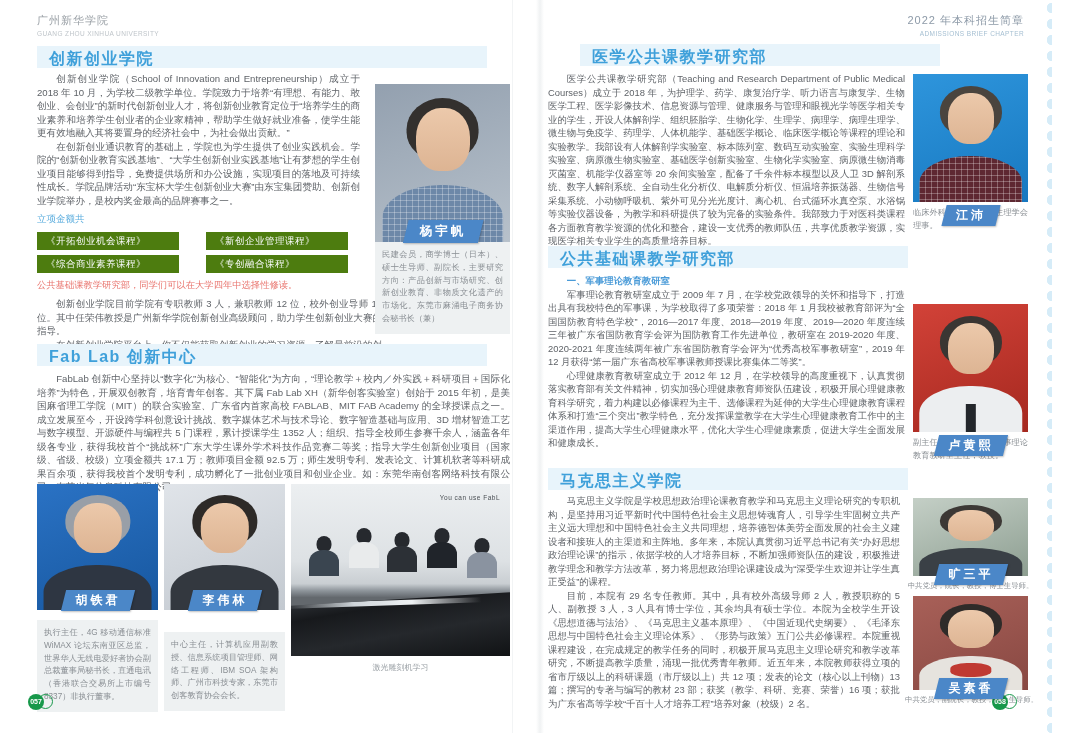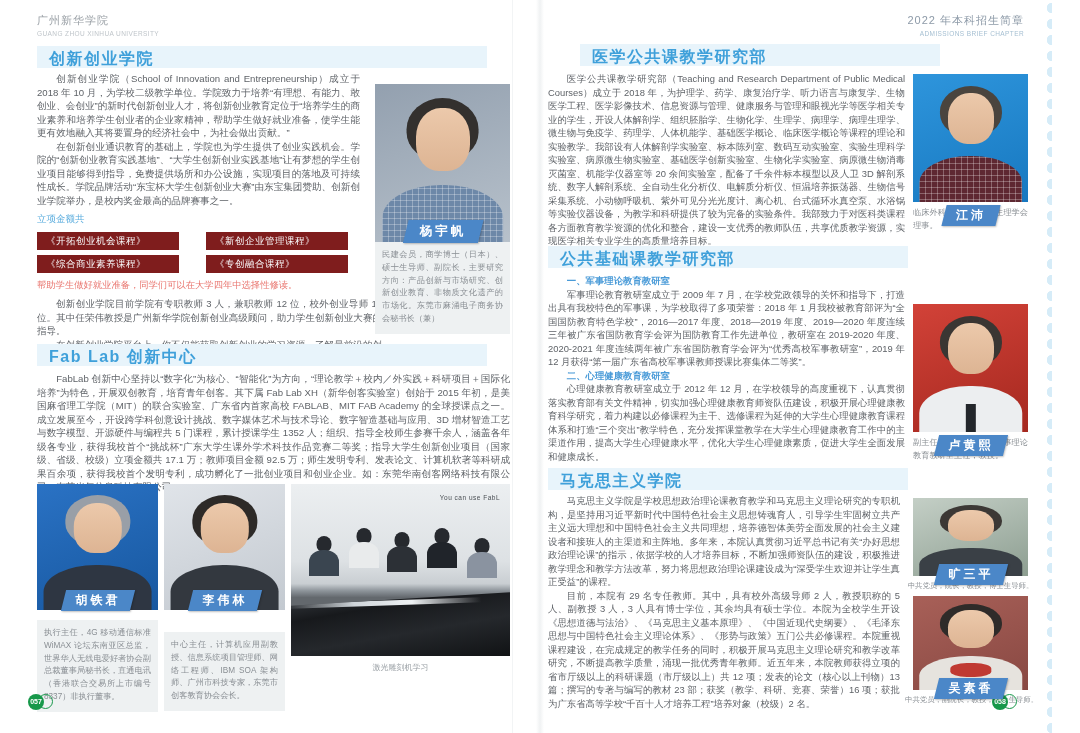--- a/index.html
+++ b/index.html
@@ -30,21 +30,21 @@
     text-indent:2em; }
   #page-right .p { font-size:9.4px; line-height:13.5px; }
   .sub-head { color:#4a9bd8; font-size:9.4px; line-height:13.5px; font-weight:bold;
     text-indent:2em; }
 
   
   .inno-body { position:absolute; left:37px; top:72px; width:473px; }
   .inno-body .p1, .inno-body .p2 { margin-right:150px; }
   .mod-label { color:#5badde; font-size:9.5px; margin:6px 0 6px; }
   .mod-grid { display:grid; grid-template-columns:142px 142px; gap:5px 27px; }
-  .mod-btn { background:#7f1d1d; color:#fbfdfe; font-size:9.5px; height:18px;
+  .mod-btn { background:#4d7c0f; color:#fbfdfe; font-size:9.5px; height:18px;
     line-height:18px; padding-left:9px; letter-spacing:.5px; }
   .note { color:#e9756e; font-size:9.3px; margin:6px 0 5px; }
   .inno-body .p3, .inno-body .p4 { margin-right:128px; font-size:9.5px; }
 
   
   .person-card { position:absolute; width:135px; }
   .card-yang { right:0; top:12px; }
   .photo { position:relative; overflow:hidden;
     background:linear-gradient(160deg,var(--bg1),var(--bg2)); }
   .photo::before { content:""; position:absolute; top:9%; left:50%; width:54%; height:40%;
@@ -163,21 +163,21 @@
     <div class="inno-body">
       <p class="p p1">创新创业学院（School of Innovation and Entrepreneurship）成立于 2018 年 10 月，为学校二级教学单位。学院致力于培养“有理想、有能力、敢创业、会创业”的新时代创新创业人才，将创新创业教育定位于“培养学生的商业素养和培养学生创业者的企业家精神，帮助学生做好就业准备，使学生能更有效地融入其将要置身的经济社会中，为社会做出贡献。”</p>
       <p class="p p2">在创新创业通识教育的基础上，学院也为学生提供了创业实践机会。学院的“创新创业教育实践基地”、“大学生创新创业实践基地”让有梦想的学生创业项目能够得到指导，免费提供场所和办公设施，实现项目的落地及可持续性成长。学院品牌活动“东宝杯大学生创新创业大赛”由东宝集团赞助、创新创业学院举办，是校内奖金最高的品牌赛事之一。</p>
       <div class="mod-label">立项金额共</div>
       <div class="mod-grid">
         <div class="mod-btn">《开拓创业机会课程》</div>
         <div class="mod-btn">《新创企业管理课程》</div>
         <div class="mod-btn">《综合商业素养课程》</div>
         <div class="mod-btn">《专创融合课程》</div>
       </div>
-      <div class="note">帮助学生做好就业准备，同学们可以在大学四年中选择性修读。</div>
+      <div class="note">公共基础课教学研究部，同学们可以在大学四年中选择性修读。</div>
       <p class="p p3">创新创业学院目前学院有专职教师 3 人，兼职教师 12 位，校外创业导师 10 位。其中任荣伟教授是广州新华学院创新创业高级顾问，助力学生创新创业大赛的指导。</p>
       <p class="p p4">在创新创业学院平台上，你不仅能获取创新创业的学习资源，了解最前沿的创新创业动态资讯以及其他资源，还能寻找到志同道合的创业伙伴。</p>
 
       <div class="person-card card-yang">
         <div class="photo ph-yang checked">
           <div class="torso"></div>
         </div>
         <div class="badge"><span>杨宇帆</span></div>
         <div class="cap-box">民建会员，商学博士（日本）、硕士生导师、副院长，主要研究方向：产品创新与市场研究、创新创业教育、非物质文化遗产的市场化。东莞市麻涌电子商务协会秘书长（兼）</div>
       </div>
@@ -246,21 +246,20 @@
         <div class="cap-plain">临床外科学博士，广东生理学会理事。</div>
       </div>
     </div>
 
     <div class="sec-bar" style="top:246px;">
       <span>公共基础课教学研究部</span>
     </div>
     <div class="basic-body">
       <div class="sub-head pn">一、军事理论教育教研室</div>
       <p class="p pn">军事理论教育教研室成立于 2009 年 7 月，在学校党政领导的关怀和指导下，打造出具有我校特色的军事课，为学校取得了多项荣誉：2018 年 1 月我校被教育部评为“全国国防教育特色学校”，2016—2017 年度、2018—2019 年度、2019—2020 年度连续三年被广东省国防教育学会评为国防教育工作先进单位，教研室在 2019-2020 年度、2020-2021 年度连续两年被广东省国防教育学会评为“优秀高校军事教研室”，2019 年 12 月获得“第一届广东省高校军事课教师授课比赛集体二等奖”。</p>
-      <div class="sub-head pn">二、心理健康教育教研室</div>
       <p class="p pn">心理健康教育教研室成立于 2012 年 12 月，在学校领导的高度重视下，认真贯彻落实教育部有关文件精神，切实加强心理健康教育师资队伍建设，积极开展心理健康教育科学研究，着力构建以必修课程为主干、选修课程为延伸的大学生心理健康教育课程体系和打造“三个突出”教学特色，充分发挥课堂教学在大学生心理健康教育工作中的主渠道作用，提高大学生心理健康水平，优化大学生心理健康素质，促进大学生全面发展和健康成长。</p>
       <div class="person-card-r card-lu">
         <div class="photo ph-lu">
           <div class="torso"></div>
           <div class="tie"></div>
         </div>
         <div class="badge"><span>卢黄熙</span></div>
         <div class="cap-plain">副主任（主持工作）兼军事理论教育教研室主任，教授。</div>
       </div>
     </div>

